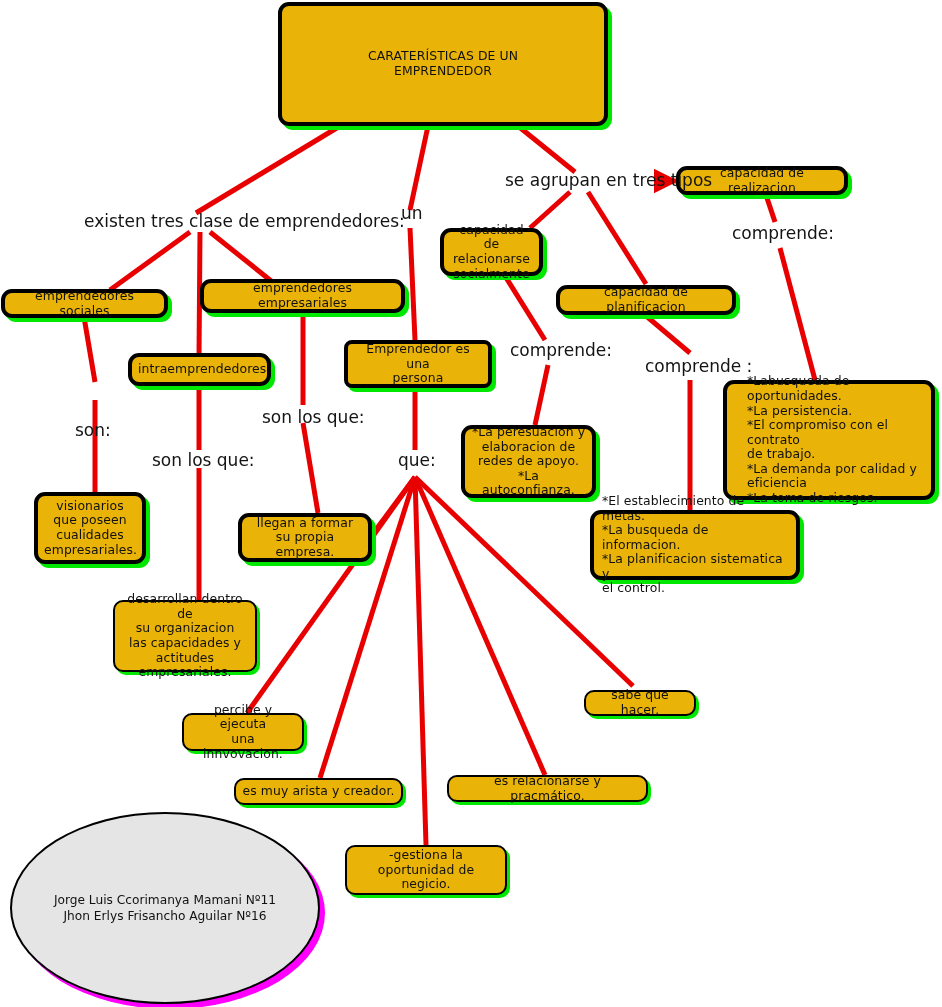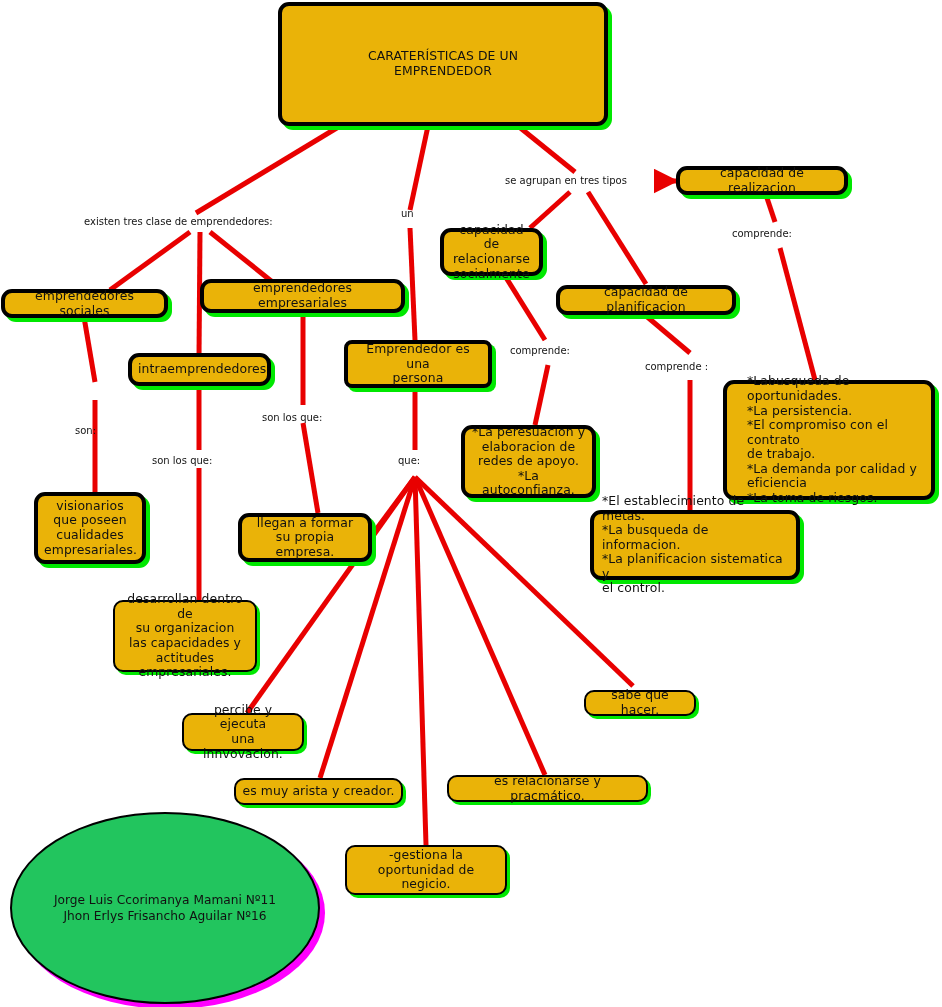--- a/index.html
+++ b/index.html
@@ -25,29 +25,29 @@
     box-shadow:4px 4px 0 0 #00e800;
     padding:2px 6px;
   }
   .node.thin{border-width:2px;border-radius:10px;box-shadow:3px 3px 0 0 #00e800;}
   .node.listbox{text-align:left;justify-content:flex-start;}
   .node .txt{display:block;width:100%;white-space:pre-line;}
 
   
   .lbl{
     position:absolute;z-index:4;
-    font-size:10px;line-height:13px;
+    font-size:17px;line-height:13px;
     color:#141414;white-space:nowrap;
     background:transparent;
   }
 
   
   .ellipse{
     position:absolute;z-index:2;box-sizing:border-box;
-    background:#22c55e;
+    background:#e5e5e5;
     border:2px solid #000000;
     border-radius:50%;
     box-shadow:5px 5px 0 0 #ff00ff;
     display:flex;align-items:center;justify-content:center;
     text-align:center;
     font-size:12.2px;line-height:16px;color:#111111;
   }
   .ellipse .txt{white-space:pre-line;}
 </style>
 </head>

